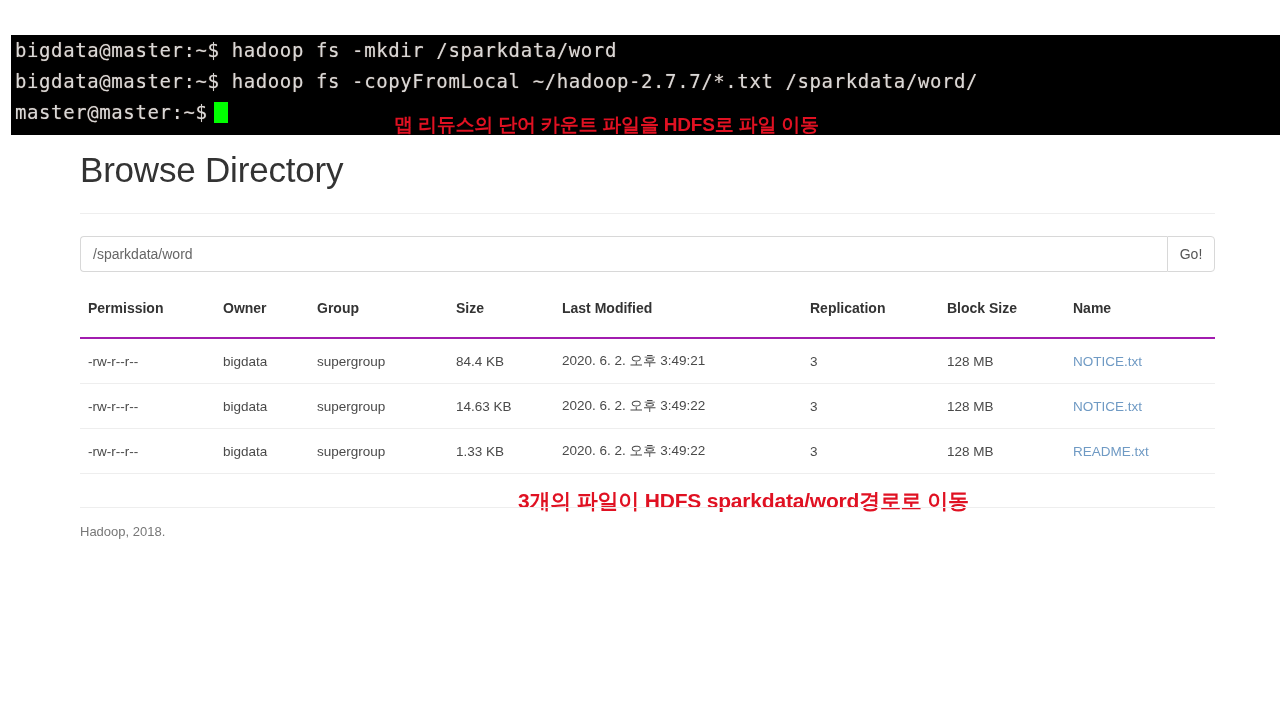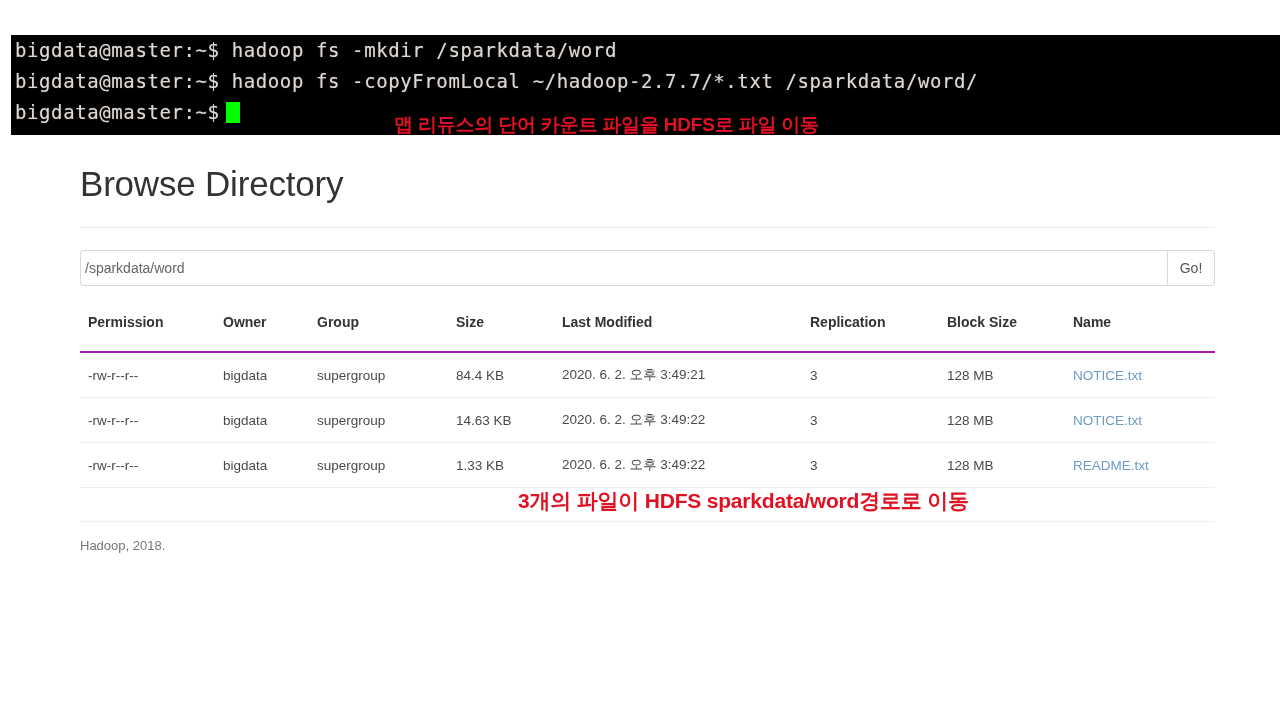--- a/index.html
+++ b/index.html
@@ -67,21 +67,21 @@
     left: 518px;
     top: 487px;
     font-size: 21px;
     letter-spacing: -0.2px;
   }
 
   
   #page {
     position: absolute;
     left: 0;
-    top: 135px;
+    top: 121px;
     width: 1280px;
   }
   #container {
     margin: 0 auto;
     width: 1140px;
     padding: 0 0px;
     box-sizing: border-box;
   }
   #page-title {
     font-size: 35px;
@@ -108,21 +108,21 @@
     box-sizing: border-box;
   }
   #path-input {
     flex: 1 1 auto;
     border: 1px solid #d8d8d8;
     border-right: none;
     border-radius: 4px 0 0 4px;
     font-family: "Liberation Sans", "DejaVu Sans", sans-serif;
     font-size: 14px;
     color: #666666;
-    padding: 0 4px;
+    padding: 0 12px;
     background: #ffffff;
     outline: none;
     box-sizing: border-box;
     height: 36px;
   }
   #go-button {
     flex: 0 0 auto;
     width: 48px;
     height: 36px;
     border: 1px solid #d8d8d8;
@@ -188,21 +188,21 @@
     font-size: 13px;
     color: #777777;
   }
 </style>
 </head>
 <body>
 
 <div id="terminal">
   <div class="term-line">bigdata@master:~$ hadoop fs -mkdir /sparkdata/word</div>
   <div class="term-line">bigdata@master:~$ hadoop fs -copyFromLocal ~/hadoop-2.7.7/*.txt /sparkdata/word/</div>
-  <div class="term-line last"><span>bigdata@master:~$</span><span id="term-cursor"></span></div>
+  <div class="term-line last"><span>master@master:~$</span><span id="term-cursor"></span></div>
 </div>
 
 <div class="annotation" id="annotation-top">맵 리듀스의 단어 카운트 파일을 HDFS로 파일 이동</div>
 <div class="annotation" id="annotation-bottom">3개의 파일이 HDFS sparkdata/word경로로 이동</div>
 
 <div id="page">
   <div id="container">
 
     <h1 id="page-title">Browse Directory</h1>
     <hr class="hr-rule">

